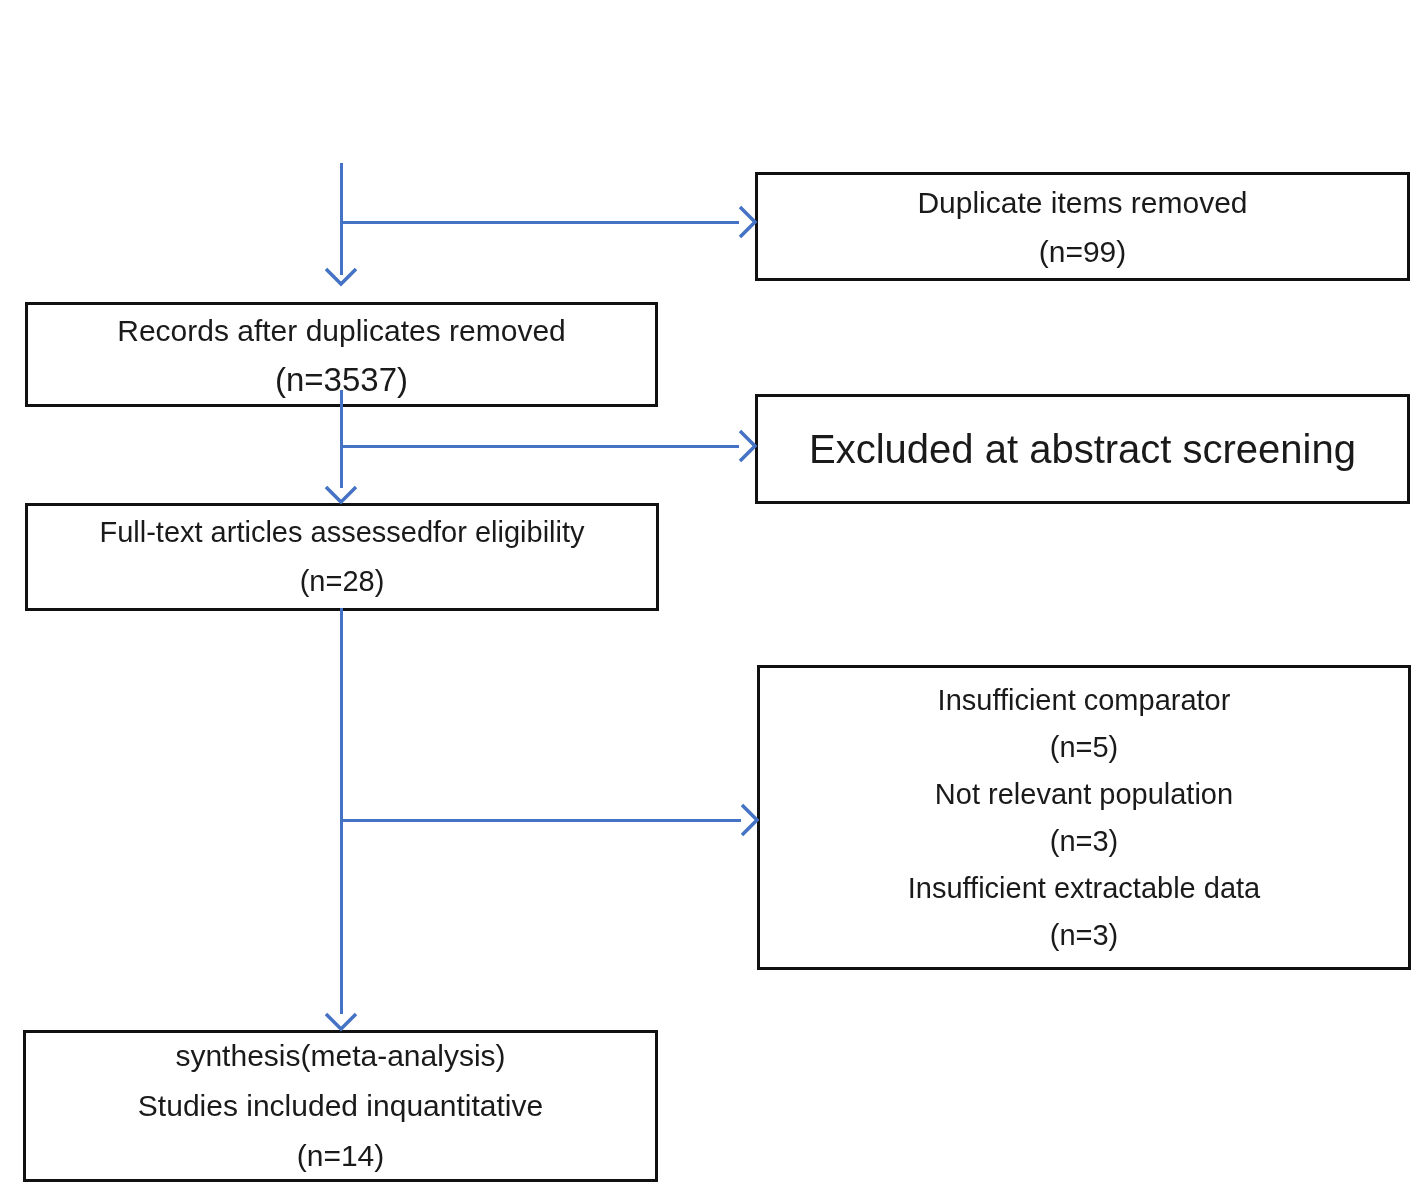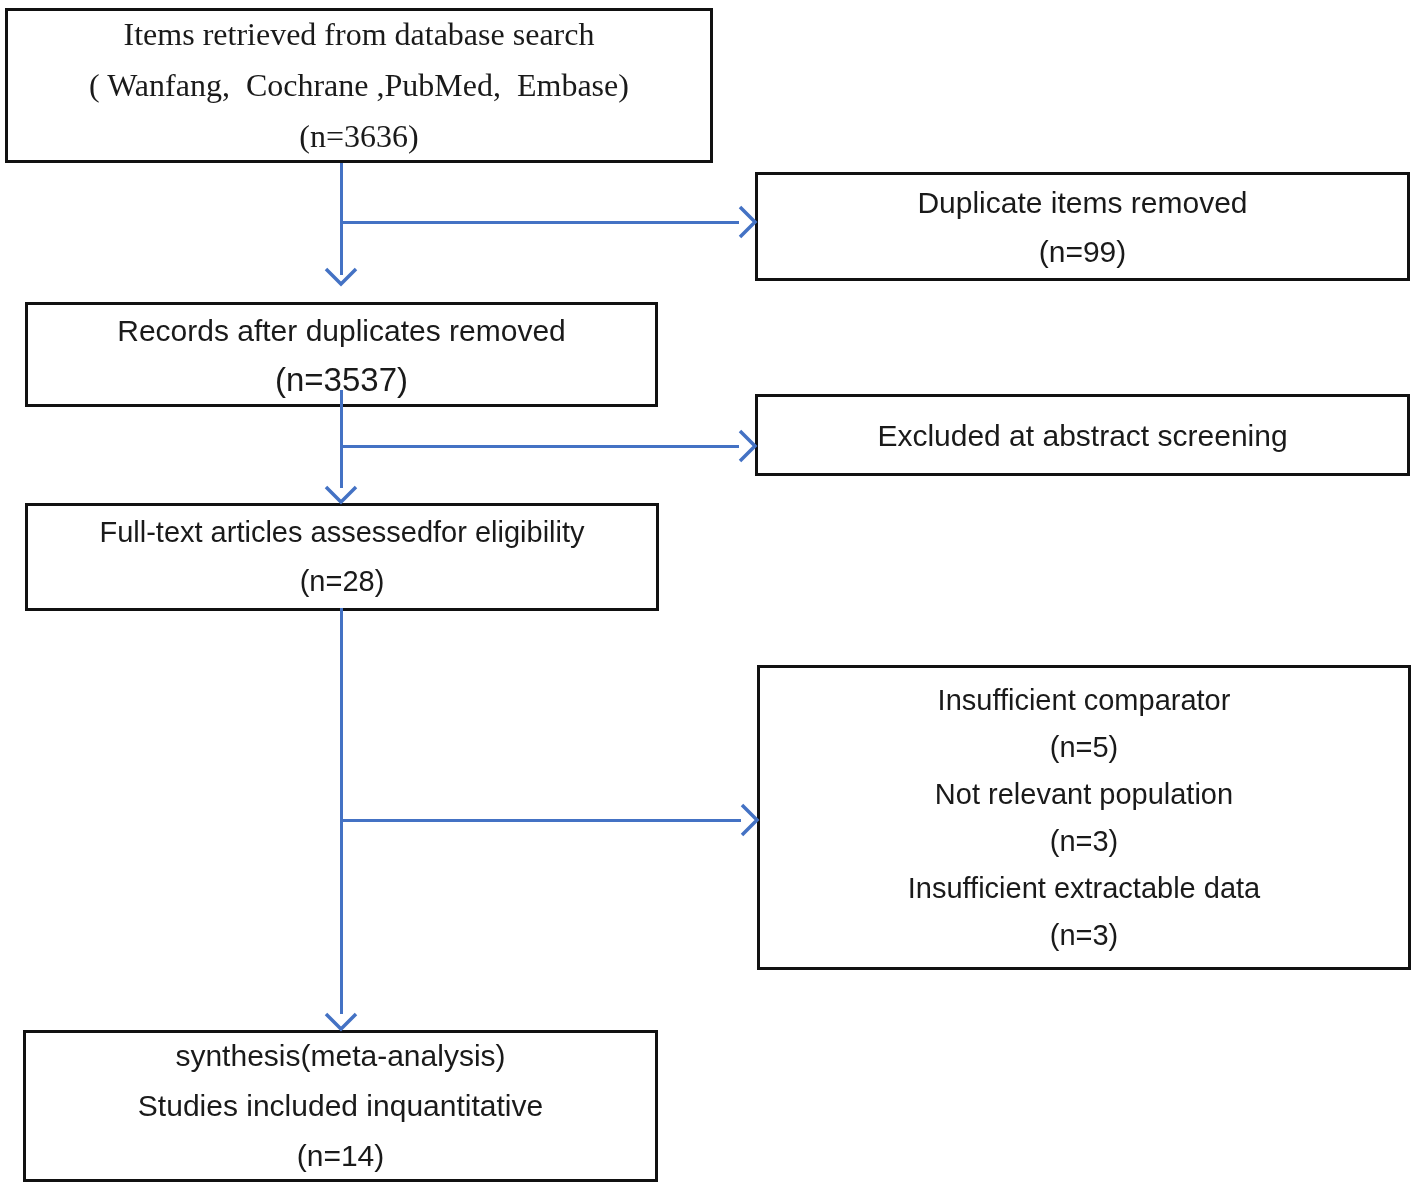--- a/index.html
+++ b/index.html
@@ -36,22 +36,22 @@
     width: 100%;
   }
   
   .box-retrieved         { left: 5px;   top: 8px;    width: 708px; height: 155px;
                            font-family: "Liberation Serif", serif; font-size: 32px; line-height: 51px; }
   .box-dup-removed       { left: 755px; top: 172px;  width: 655px; height: 109px;
                            font-size: 30px; line-height: 49px; }
   .box-after-dup         { left: 25px;  top: 302px;  width: 633px; height: 105px;
                            font-size: 30px; line-height: 49px; }
   .box-after-dup .serif-line { font-family: Liberation Sans, sans-serif; font-size: 33px; }
-  .box-excl-abstract     { left: 755px; top: 394px;  width: 655px; height: 82px;
-                           font-size: 30px; line-height: 49px; }
+  .box-excl-abstract     { left: 755px; top: 394px;  width: 655px; height: 110px;
+                           font-size: 40px; line-height: 49px; }
   .box-fulltext          { left: 25px;  top: 503px;  width: 634px; height: 108px;
                            font-size: 29px; line-height: 49px; }
   .box-excl-fulltext     { left: 757px; top: 665px;  width: 654px; height: 305px;
                            font-size: 29px; line-height: 47px; }
   .box-included          { left: 23px;  top: 1030px; width: 635px; height: 152px;
                            font-size: 30px; line-height: 50px; }
   
   .connector {
     position: absolute;
     background: #4472C4;
@@ -73,25 +73,20 @@
   .ah-down-2  { left: 323px; top: 485px; }
   .ah-right-2 { left: 738px; top: 428px; }
   .ah-down-3  { left: 323px; top: 1012px; }
   .ah-right-3 { left: 740px; top: 802px; }
 </style>
 </head>
 <body>
 
 <div class="diagram">
 
-  <div class="box box-retrieved">
-    <div class="line">Items retrieved from database search</div>
-    <div class="line">( Wanfang,  Cochrane ,PubMed,  Embase)</div>
-    <div class="line">(n=3636)</div>
-  </div>
 
   <div class="box box-dup-removed">
     <div class="line">Duplicate items removed</div>
     <div class="line">(n=99)</div>
   </div>
 
   <div class="box box-after-dup">
     <div class="line">Records after duplicates removed</div>
     <div class="line serif-line">(n=3537)</div>
   </div>

